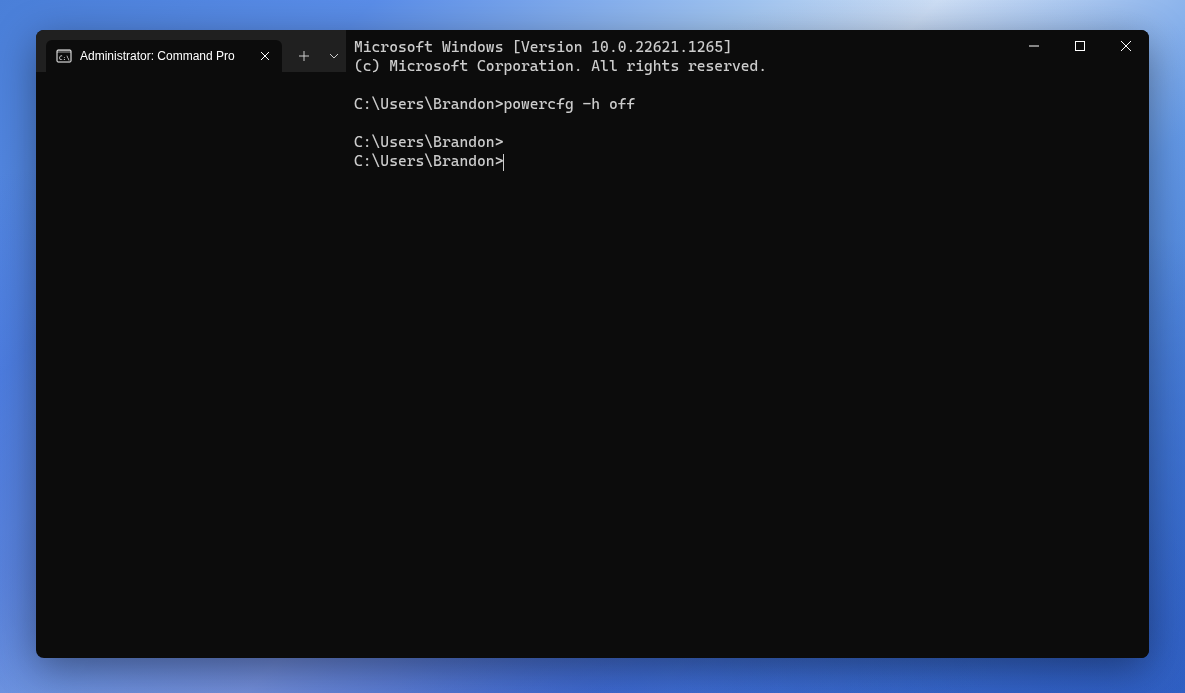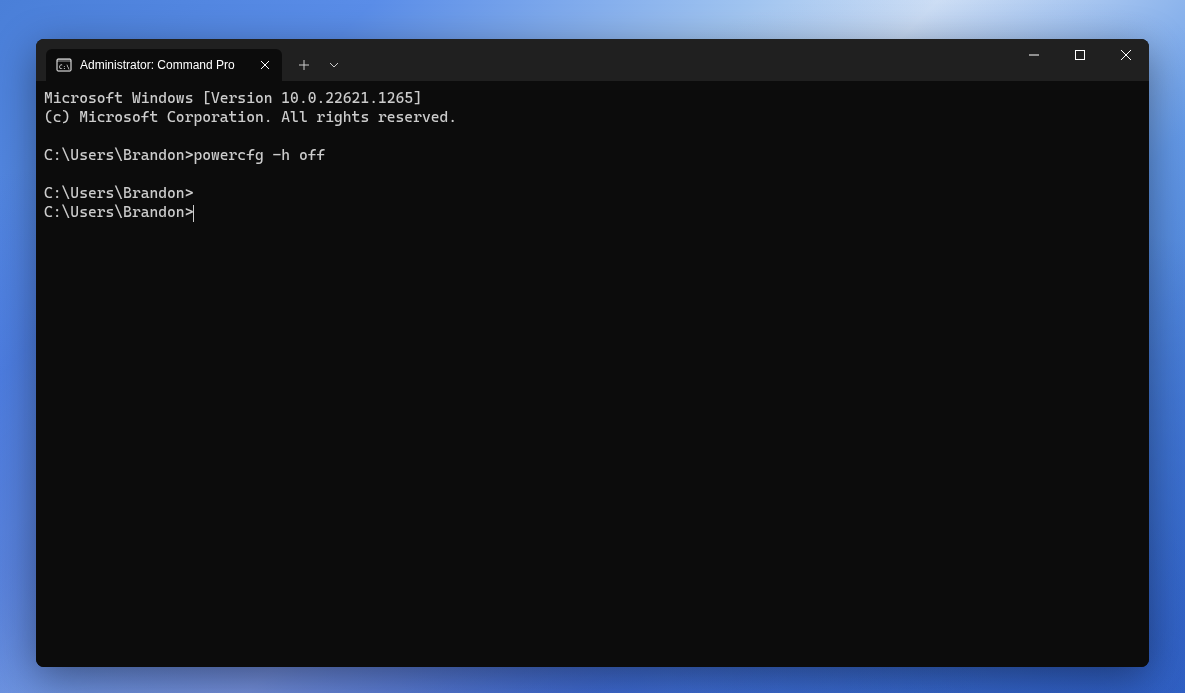--- a/index.html
+++ b/index.html
@@ -32,23 +32,22 @@
     .terminal-window {
       position: absolute;
       left: 36px;
       top: 30px;
       width: 1113px;
       height: 628px;
       background: #0c0c0c;
       border-radius: 8px;
       box-shadow: 0 10px 40px rgba(0, 0, 0, 0.4);
       display: flex;
-      flex-direction: column;
-      overflow: hidden;
-      margin-top: 9px;
+      flex-direction: row;
+      overflow: hidden;
     }
     
     .title-bar {
       height: 42px;
       background: #202020;
       display: flex;
       align-items: flex-end;
       padding-left: 10px;
     }
     

